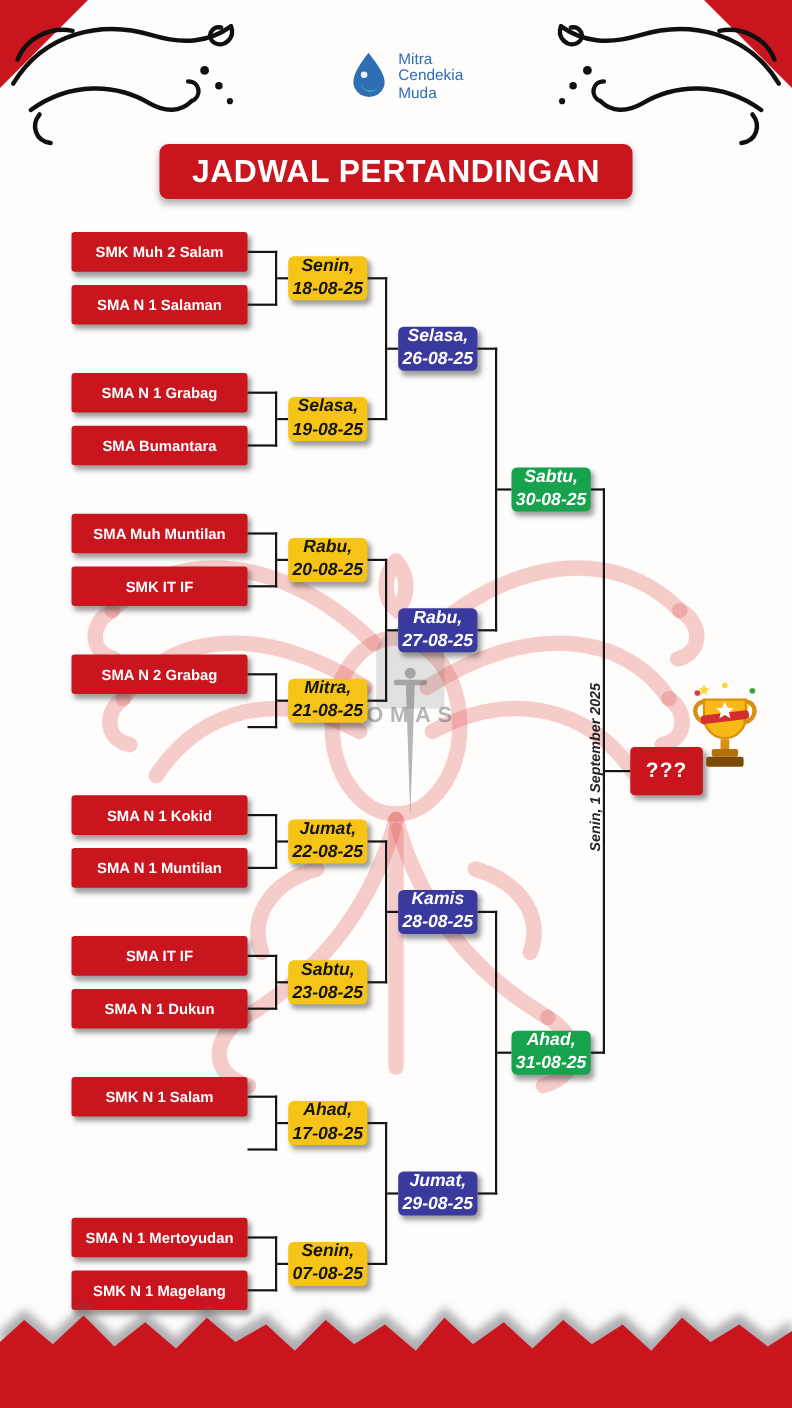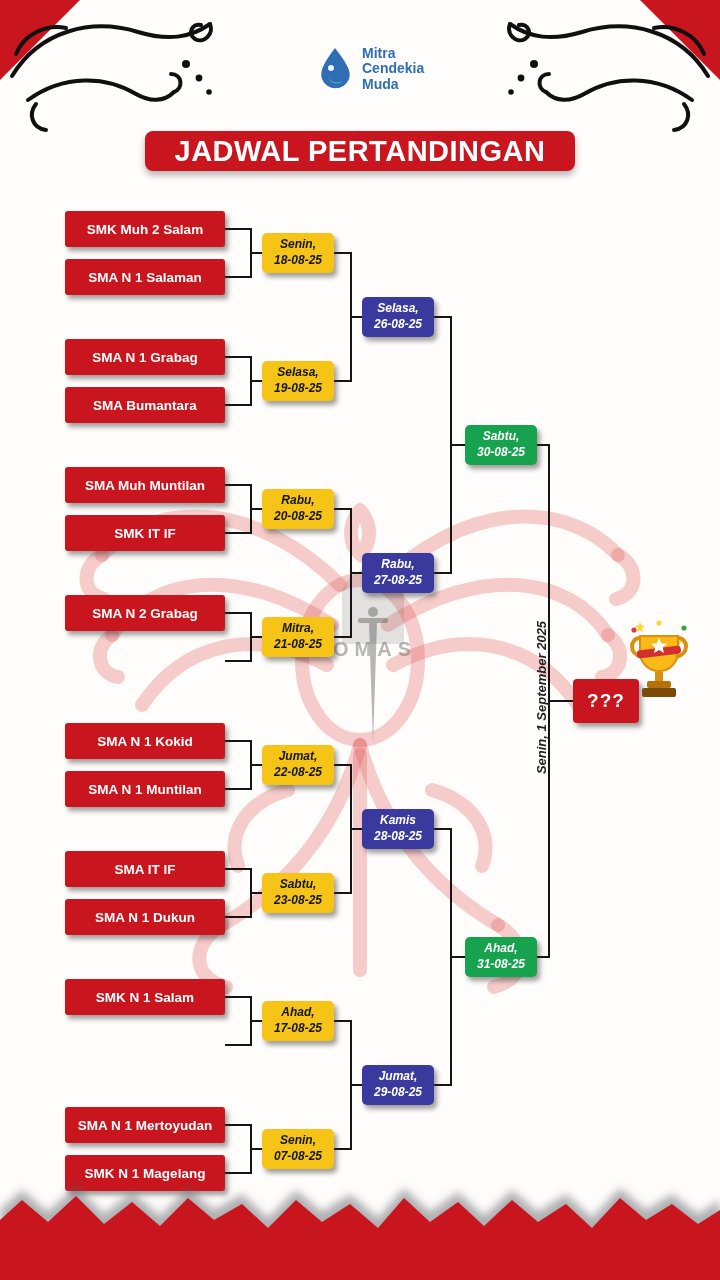--- a/index.html
+++ b/index.html
@@ -7,26 +7,26 @@
   .page{position:relative;width:720px;height:1280px;margin:0 auto;background:#fffdfb;overflow:hidden;font-family:"Liberation Sans",sans-serif}
   
   .corner{position:absolute;width:80px;height:80px;background:#c8151e}
   .corner.tl{left:0;top:0;clip-path:polygon(0 0,100% 0,0 100%)}
   .corner.tr{right:0;top:0;clip-path:polygon(0 0,100% 0,100% 100%)}
   .flourish{position:absolute;top:12px}
   .flourish.left{left:6px}
   .flourish.right{right:6px;transform:scaleX(-1)}
   
   .logo{position:absolute;left:316px;top:46px;display:flex;align-items:center;gap:8px}
-  .logo-text{color:#2f6eb5;font-weight:bold;font-size:14px;line-height:1.1}
-  .banner{position:absolute;left:145px;top:131px;width:430px;height:40px;background:#c8151e;border-radius:8px;display:flex;align-items:center;justify-content:center;box-shadow:0 4px 7px rgba(0,0,0,.3)}
+  .logo-text{color:#2f6eb5;font-weight:normal;font-size:14px;line-height:1.1}
+  .banner{position:absolute;left:145px;top:131px;width:430px;height:50px;background:#c8151e;border-radius:8px;display:flex;align-items:center;justify-content:center;box-shadow:0 4px 7px rgba(0,0,0,.3)}
   .banner h1{color:#fff;font-size:29px;letter-spacing:.5px;font-weight:bold}
   
   .team{position:absolute;left:65px;width:160px;height:36px;background:#c8151e;color:#fff;display:flex;align-items:center;justify-content:center;font-size:13.5px;font-weight:bold;border-radius:3px;box-shadow:3px 4px 5px rgba(40,40,40,.45)}
-  .date-box{position:absolute;width:72px;height:40px;border-radius:5px;display:flex;flex-direction:column;align-items:center;justify-content:center;font-size:12px;font-style:italic;font-weight:bold;line-height:1.3;box-shadow:3px 4px 5px rgba(40,40,40,.45);text-align:center}
+  .date-box{position:absolute;width:72px;height:40px;border-radius:5px;display:flex;flex-direction:column;align-items:center;justify-content:center;font-size:16px;font-style:italic;font-weight:bold;line-height:1.3;box-shadow:3px 4px 5px rgba(40,40,40,.45);text-align:center}
   .yellow{left:262px;background:#f6c416;color:#151515}
   .blue{left:362px;background:#3a3a9e;color:#fff}
   .green{left:465px;background:#17a24e;color:#fff}
   .bkt{position:absolute;border:2px solid #151515;border-left:none}
   .stub{position:absolute;height:2px;background:#151515}
   .final-box{position:absolute;left:573px;top:679px;width:66px;height:44px;background:#c8151e;border-radius:4px;color:#fff;display:flex;align-items:center;justify-content:center;font-size:19px;font-weight:bold;letter-spacing:1px;box-shadow:3px 4px 5px rgba(40,40,40,.45)}
   .final-date{position:absolute;left:431px;top:690px;width:220px;text-align:center;transform:rotate(-90deg);font-style:italic;font-size:13px;font-weight:bold;color:#222}
   .trophy{position:absolute;left:626px;top:618px}
   .watermark{position:absolute;left:40px;top:360px;pointer-events:none}
   .torn{position:absolute;left:0;bottom:0}

